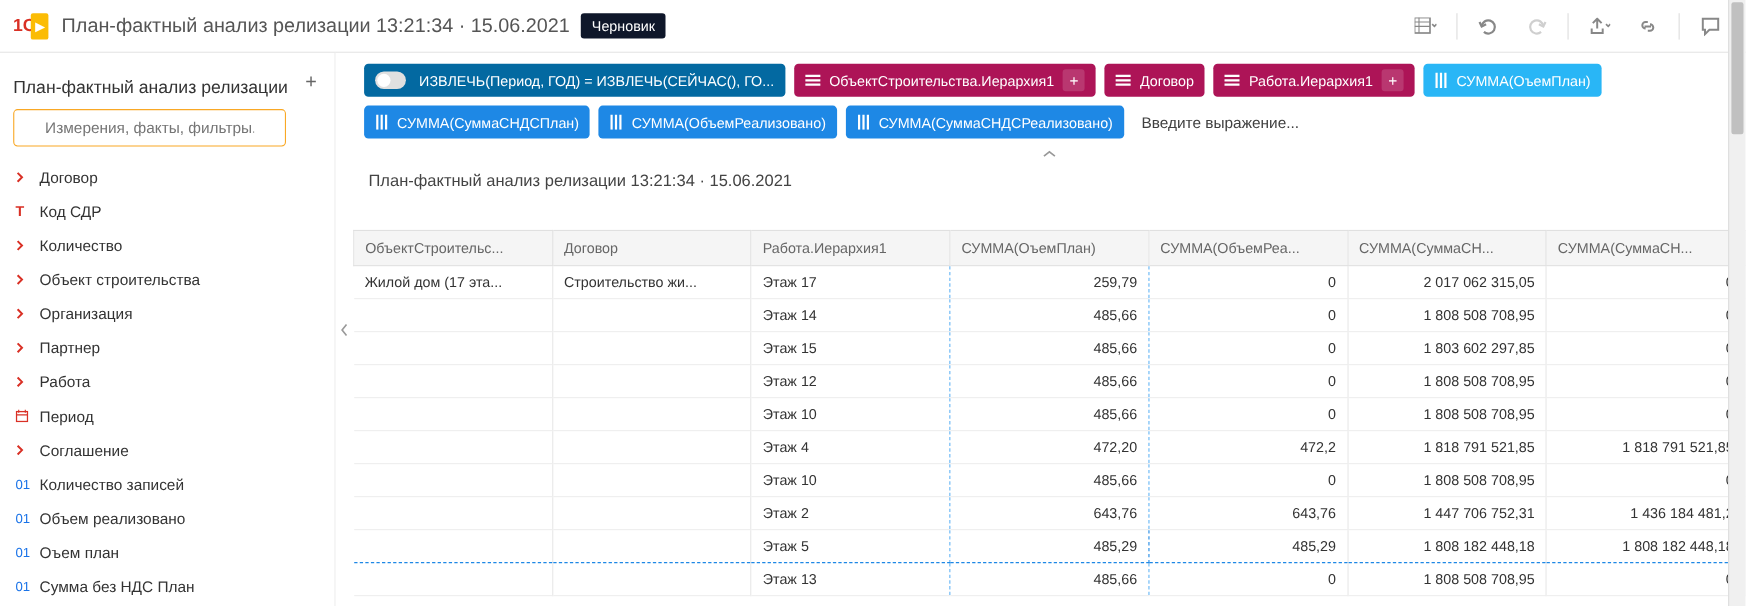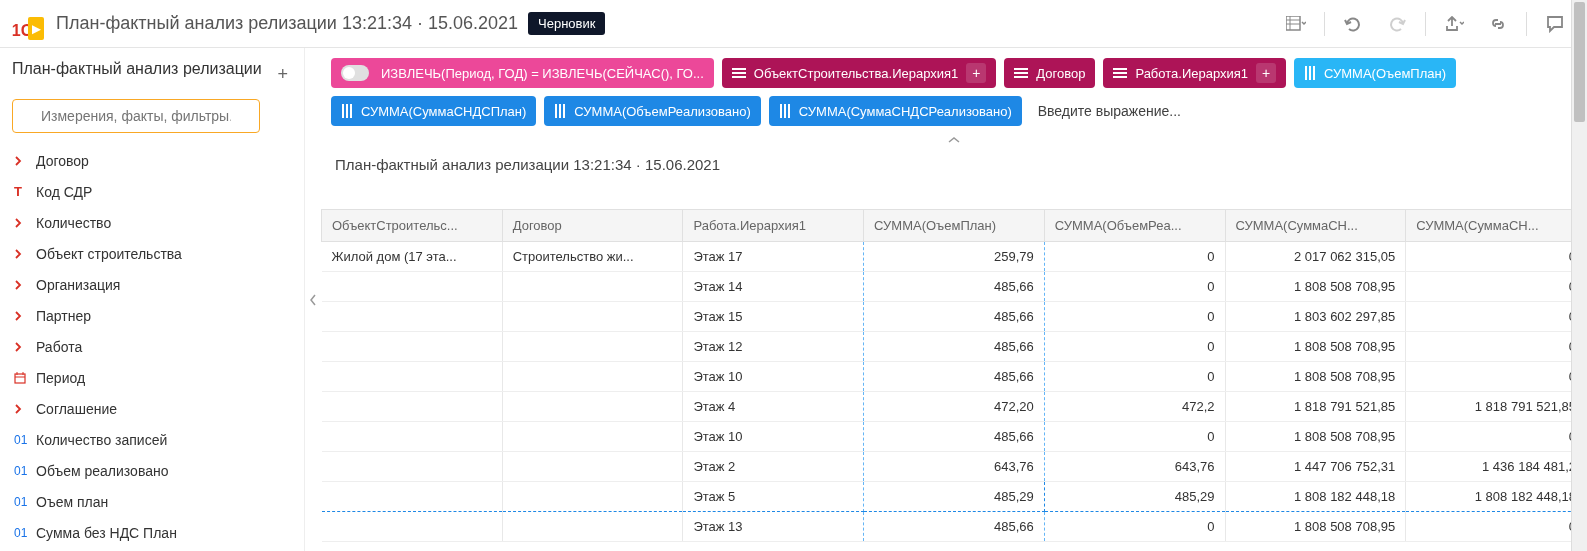--- a/index.html
+++ b/index.html
@@ -1,41 +1,41 @@
 <!DOCTYPE html>
 <html><head>
 <meta charset="utf-8">
 <style>
 * { box-sizing: border-box; margin: 0; padding: 0; }
 body { font-family: Arial, sans-serif; font-size: 14px; color: #333; background: #fff; width: 1587px; height: 551px; overflow: hidden; position: relative; }
 .header { display: flex; align-items: center; height: 48px; padding: 0 12px; border-bottom: 1px solid #e5e5e5; }
-.logo { width: 32px; height: 32px; display: flex; align-items: flex-end; justify-content: center; font-weight: bold; font-size: 16px; margin-right: 12px; }
+.logo { width: 32px; height: 32px; display: flex; align-items: center; justify-content: center; font-weight: bold; font-size: 16px; margin-right: 12px; }
 .logo-1c { color: #d93025; }
 .logo-y { background: #fbbc04; color: #fff; border-radius: 2px; padding: 2px 4px; margin-left: -4px; }
 .title { font-size: 18px; color: #555; margin-right: 10px; }
 .badge { background: #0f172a; color: #fff; padding: 4px 10px; border-radius: 3px; font-size: 13px; }
 .header-right { margin-left: auto; display: flex; align-items: center; gap: 4px; }
 .hdr-btn { width: 40px; height: 36px; display: flex; align-items: center; justify-content: center; color: #888; cursor: pointer; border-radius: 3px; }
 .hdr-sep { width: 1px; height: 24px; background: #ddd; margin: 0 4px; }
 .body { display: flex; height: calc(100% - 48px); }
 .sidebar { width: 305px; padding: 12px 4px 12px 12px; border-right: 1px solid #eee; overflow-y: auto; }
-.side-title-row { display: flex; align-items: flex-start; margin-bottom: 10px; padding-right: 8px; }
+.side-title-row { display: flex; align-items: flex-end; margin-bottom: 10px; padding-right: 8px; }
 .side-title { font-size: 16px; flex: 1; color: #333; }
 .plus-btn { color: #666; cursor: pointer; font-size: 18px; padding: 4px; }
 .search-box { width: 248px; border: 1px solid #f9a825; border-radius: 4px; padding: 8px 28px; margin-bottom: 12px; }
 .search-box input { border: none; outline: none; width: 100%; font-size: 14px; color: #888; }
 .field-item { display: flex; align-items: center; height: 31px; cursor: pointer; padding-left: 2px; }
 .field-icon { width: 22px; color: #d93025; font-size: 13px; }
 .field-icon.blue { color: #1a73e8; }
 .field-label { color: #333; }
 .collapse-handle { width: 16px; display: flex; align-items: center; justify-content: center; color: #999; cursor: pointer; }
 .main { flex: 1; display: flex; flex-direction: column; overflow: hidden; }
 .tags-bar { padding: 10px 10px 4px; display: flex; flex-wrap: wrap; gap: 8px; align-items: center; }
 .tag { display: inline-flex; align-items: center; height: 30px; padding: 0 10px; border-radius: 4px; color: #fff; font-size: 13px; gap: 8px; }
-.tag.gray { background: #ec4899; }
+.tag.gray { background: #0369a1; }
 .tag.gray .toggle { width: 28px; height: 16px; background: #e0e0e0; border-radius: 8px; position: relative; margin-right: 4px; }
 .tag.gray .toggle::after { content: ""; position: absolute; left: 2px; top: 2px; width: 12px; height: 12px; background: #fff; border-radius: 50%; }
 .tag.magenta { background: #ad1457; }
 .tag.blue { background: #1e88e5; }
 .tag.blue2 { background: #29b6f6; }
 .tag .tag-icon { display: inline-flex; align-items: center; }
 .tag .add { background: rgba(255,255,255,0.15); width: 20px; height: 20px; border-radius: 3px; display: flex; align-items: center; justify-content: center; font-size: 14px; }
 .expr-input { color: #404040; font-size: 14px; padding: 0 8px; }
 .collapse-row { height: 20px; display: flex; align-items: center; justify-content: center; color: #999; cursor: pointer; }
 .table-title { padding: 6px 14px 10px; font-size: 15px; color: #444; }

